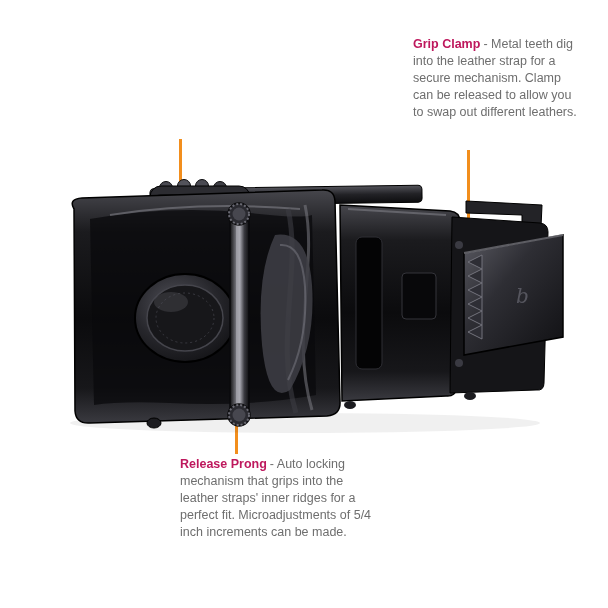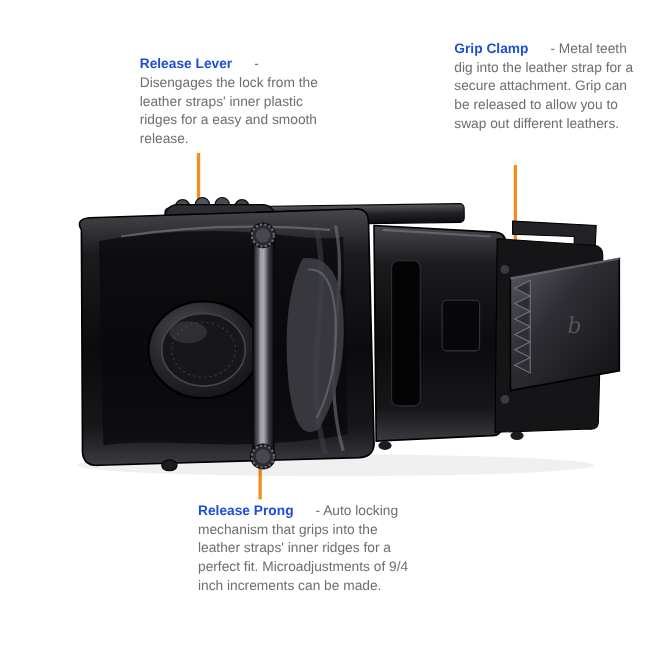--- a/index.html
+++ b/index.html
@@ -11,48 +11,45 @@
     overflow: hidden;
   }
   .canvas { position: absolute; inset: 0; width: 608px; height: 608px; }
   .annotation {
     position: absolute;
     font-size: 12.5px;
     line-height: 17px;
     color: #6e6e6e;
   }
   .annotation .title {
-    color: #1d4ed8;
+    color: #be185d;
     font-weight: bold;
-    margin-right: 20px;
+    margin-right: 3px;
   }
   .callout {
     position: absolute;
     width: 3px;
     background: #f28e1d;
   }
   svg { position: absolute; }
 </style>
 </head>
 <body>
 
 <div class="canvas">
 
-  <div class="annotation" style="left:127px; top:50px; width:162px;">
-    <span class="title">Release Lever</span><span class="body">- Disengages the lock from the leather straps' inner plastic ridges for a easy and smooth release.</span>
-  </div>
   <div class="callout" style="left:179px; top:139px; height:50px;"></div>
 
   <div class="annotation" style="left:413px; top:36px; width:170px;">
-    <span class="title">Grip Clamp</span><span class="body">- Metal teeth dig into the leather strap for a secure attachment. Grip can be released to allow you to swap out different leathers.</span>
+    <span class="title">Grip Clamp</span><span class="body">- Metal teeth dig into the leather strap for a secure mechanism. Clamp can be released to allow you to swap out different leathers.</span>
   </div>
   <div class="callout" style="left:467px; top:150px; height:98px;"></div>
 
   <div class="annotation" style="left:180px; top:456px; width:198px;">
-    <span class="title">Release Prong</span><span class="body">- Auto locking mechanism that grips into the leather straps' inner ridges for a perfect fit. Microadjustments of 9/4 inch increments can be made.</span>
+    <span class="title">Release Prong</span><span class="body">- Auto locking mechanism that grips into the leather straps' inner ridges for a perfect fit. Microadjustments of 5/4 inch increments can be made.</span>
   </div>
   <div class="callout" style="left:235px; top:410px; height:44px;"></div>
 
   <svg width="515" height="260" viewBox="0 0 515 260" style="left:50px; top:175px;">
     <defs>
       <linearGradient id="gBody" x1="0" y1="0" x2="0" y2="1">
         <stop offset="0" stop-color="#46464c"></stop>
         <stop offset="0.18" stop-color="#1b1b1e"></stop>
         <stop offset="0.55" stop-color="#0b0b0d"></stop>
         <stop offset="0.85" stop-color="#17171a"></stop>

